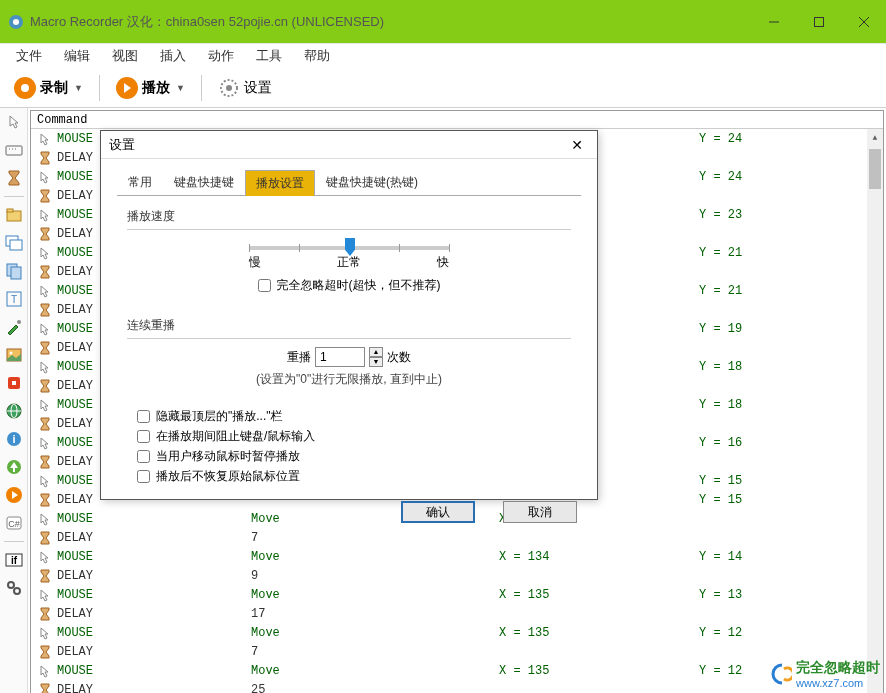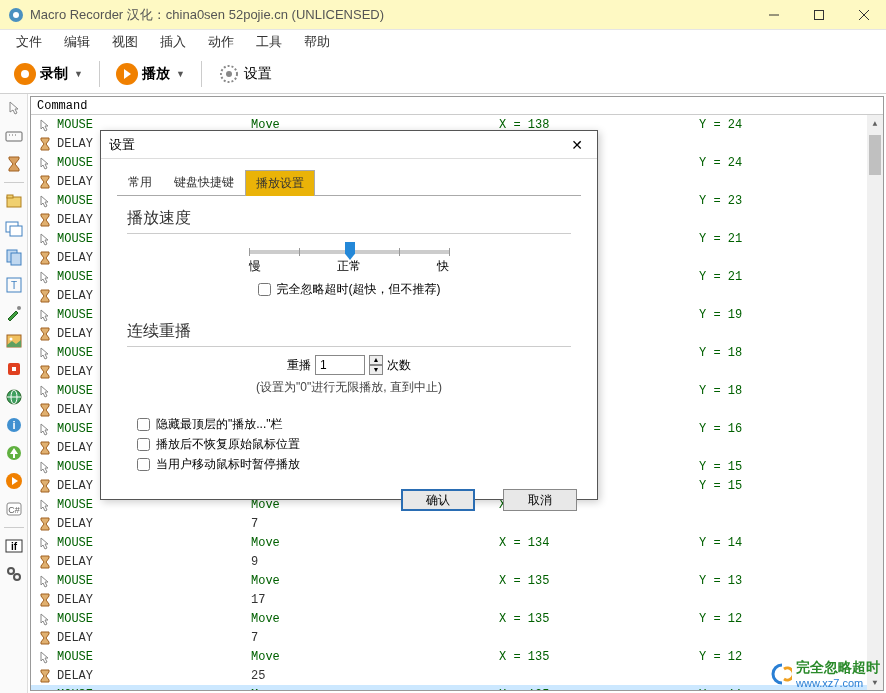--- a/index.html
+++ b/index.html
@@ -1,18 +1,18 @@
 <!DOCTYPE html>
 <html><head>
 <meta charset="utf-8">
 <style>
 * { box-sizing: border-box; margin: 0; padding: 0; }
 body { font-family: "Microsoft YaHei", "SimSun", sans-serif; font-size: 12px; background: #fff; width: 886px; height: 693px; overflow: hidden; position: relative; }
 
-.titlebar { height: 30px; display: flex; align-items: center; padding: 0 0 0 8px; background: #fef9c3; border-bottom: 1px solid #e5e5e5; }
+.titlebar { height: 44px; display: flex; align-items: center; padding: 0 0 0 8px; background: #84cc16; border-bottom: 1px solid #e5e5e5; }
 .titlebar .app-icon { width: 16px; height: 16px; margin-right: 6px; }
 .titlebar .title { color: #555; flex: 1; font-size: 13px; }
 .titlebar .win-btn { width: 45px; height: 30px; display: flex; align-items: center; justify-content: center; color: #333; }
 .titlebar .win-btn svg { width: 10px; height: 10px; }
 
 .menubar { height: 24px; display: flex; align-items: center; padding: 0 6px; gap: 2px; }
 .menubar .menu-item { padding: 3px 10px; color: #333; font-size: 13px; }
 
 .toolbar-main { height: 40px; display: flex; align-items: center; padding: 0 8px; gap: 6px; border-bottom: 1px solid #d0d0d0; }
 .toolbar-main .big-btn { height: 32px; display: flex; align-items: center; gap: 4px; padding: 0 6px; }
@@ -46,21 +46,21 @@
 .dialog { position: absolute; left: 100px; top: 130px; width: 498px; height: 370px; background: #fff; border: 1px solid #555; box-shadow: 2px 2px 8px rgba(0,0,0,0.2); font-family: "Microsoft YaHei", sans-serif; font-size: 12px; }
 .dialog .dlg-title { height: 28px; display: flex; align-items: center; padding: 0 8px; border-bottom: 1px solid #ddd; }
 .dialog .dlg-title .t { flex: 1; font-size: 13px; }
 .dialog .dlg-title .close { width: 24px; height: 24px; display: flex; align-items: center; justify-content: center; font-size: 14px; }
 .dialog .tabs { display: flex; padding: 10px 16px 0 16px; gap: 0; }
 .dialog .tabs .tab { padding: 4px 10px; border: 1px solid transparent; border-bottom: none; color: #333; }
 .dialog .tabs .tab.active { border-color: #aaa; background: #eab308; position: relative; top: 1px; }
 .dialog .tab-body { margin: 0 16px 10px 16px; border-top: 1px solid #aaa; padding-top: 8px; }
 
 .fieldset { margin: 4px 10px 12px 10px; }
-.fieldset .legend { font-size: 16px; color: #333; margin-bottom: 4px; }
+.fieldset .legend { font-size: 12px; color: #333; margin-bottom: 4px; }
 .fieldset .inner { border-top: 1px solid #ccc; padding: 8px 20px; }
 
 .slider-wrap { display: flex; flex-direction: column; align-items: center; }
 .slider-track { width: 200px; height: 4px; background: #ccc; position: relative; margin: 8px 0 4px 0; }
 .slider-track .tick { position: absolute; top: -2px; width: 1px; height: 8px; background: #999; }
 .slider-thumb { position: absolute; top: -8px; left: 96px; width: 10px; height: 18px; background: #2488d8; clip-path: polygon(0 0, 100% 0, 100% 65%, 50% 100%, 0 65%); }
 .slider-labels { width: 200px; display: flex; justify-content: space-between; font-size: 12px; padding: 0 0px; }
 
 .cb-line { display: flex; align-items: center; gap: 6px; margin: 3px 0; }
 .cb-line input[type=checkbox] { width: 13px; height: 13px; }
@@ -547,20 +547,21 @@
 
 <div class="dialog">
   <div class="dlg-title">
     <span class="t">设置</span>
     <div class="close">✕</div>
   </div>
   <div class="tabs">
     <div class="tab">常用</div>
     <div class="tab">键盘快捷键</div>
     <div class="tab active">播放设置</div>
+    <div class="tab">键盘快捷键(热键)</div>
   </div>
   <div class="tab-body">
     <div class="fieldset">
       <div class="legend">播放速度</div>
       <div class="inner">
         <div class="slider-wrap">
           <div class="slider-track">
             <div class="tick" style="left:0"></div>
               <div class="tick" style="left:50px"></div>
               <div class="tick" style="left:100px"></div>
@@ -597,25 +598,29 @@
       </div>
     </div>
 
     <div style="margin:0 20px">
       <div class="cb-line">
           <input type="checkbox" style="">
           <span>隐藏最顶层的"播放..."栏</span>
         </div>
       <div class="cb-line">
           <input type="checkbox" style="">
-          <span>播放后不恢复原始鼠标位置</span>
+          <span>在播放期间阻止键盘/鼠标输入</span>
         </div>
       <div class="cb-line">
           <input type="checkbox" style="">
           <span>当用户移动鼠标时暂停播放</span>
+        </div>
+      <div class="cb-line">
+          <input type="checkbox" style="">
+          <span>播放后不恢复原始鼠标位置</span>
         </div>
     </div>
   </div>
   <div class="dlg-btns">
     <button class="primary">确认</button>
     <button>取消</button>
   </div>
 </div>
 
 <div class="watermark">

